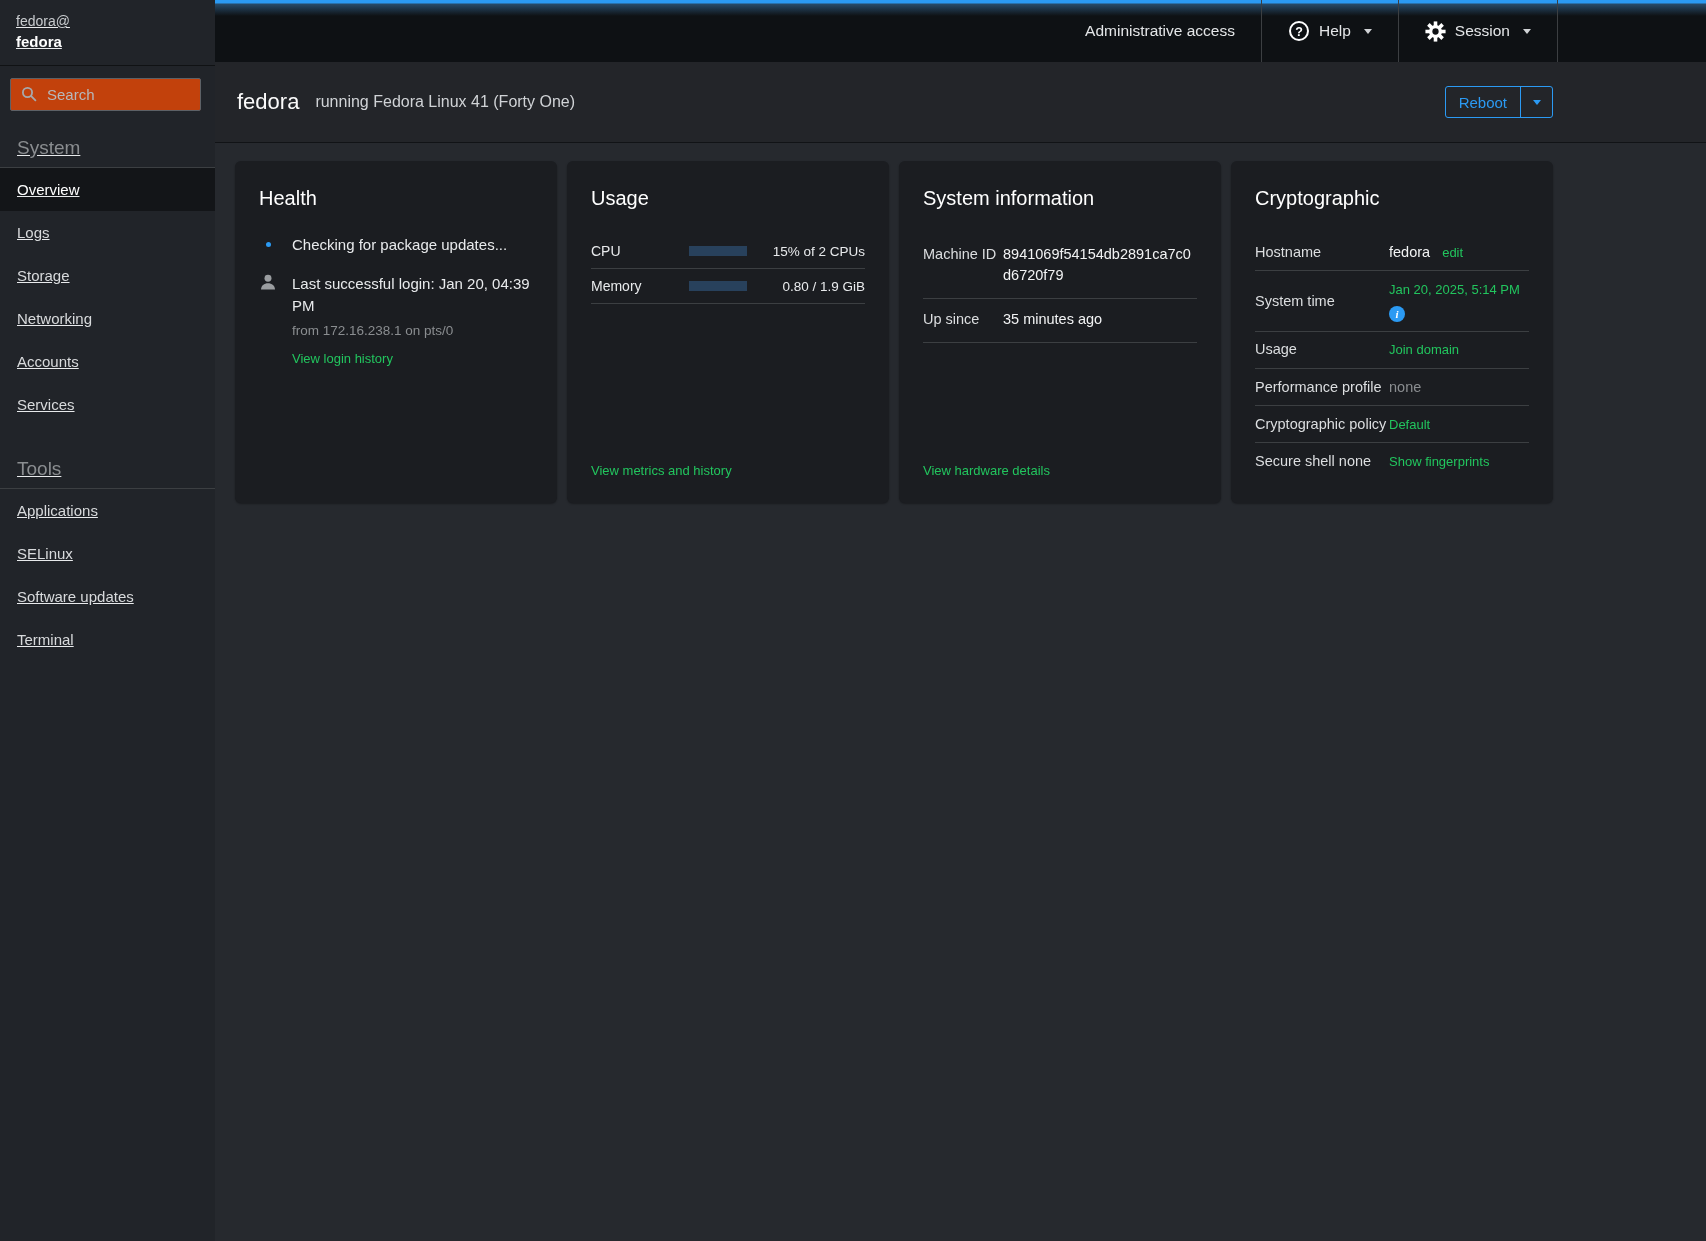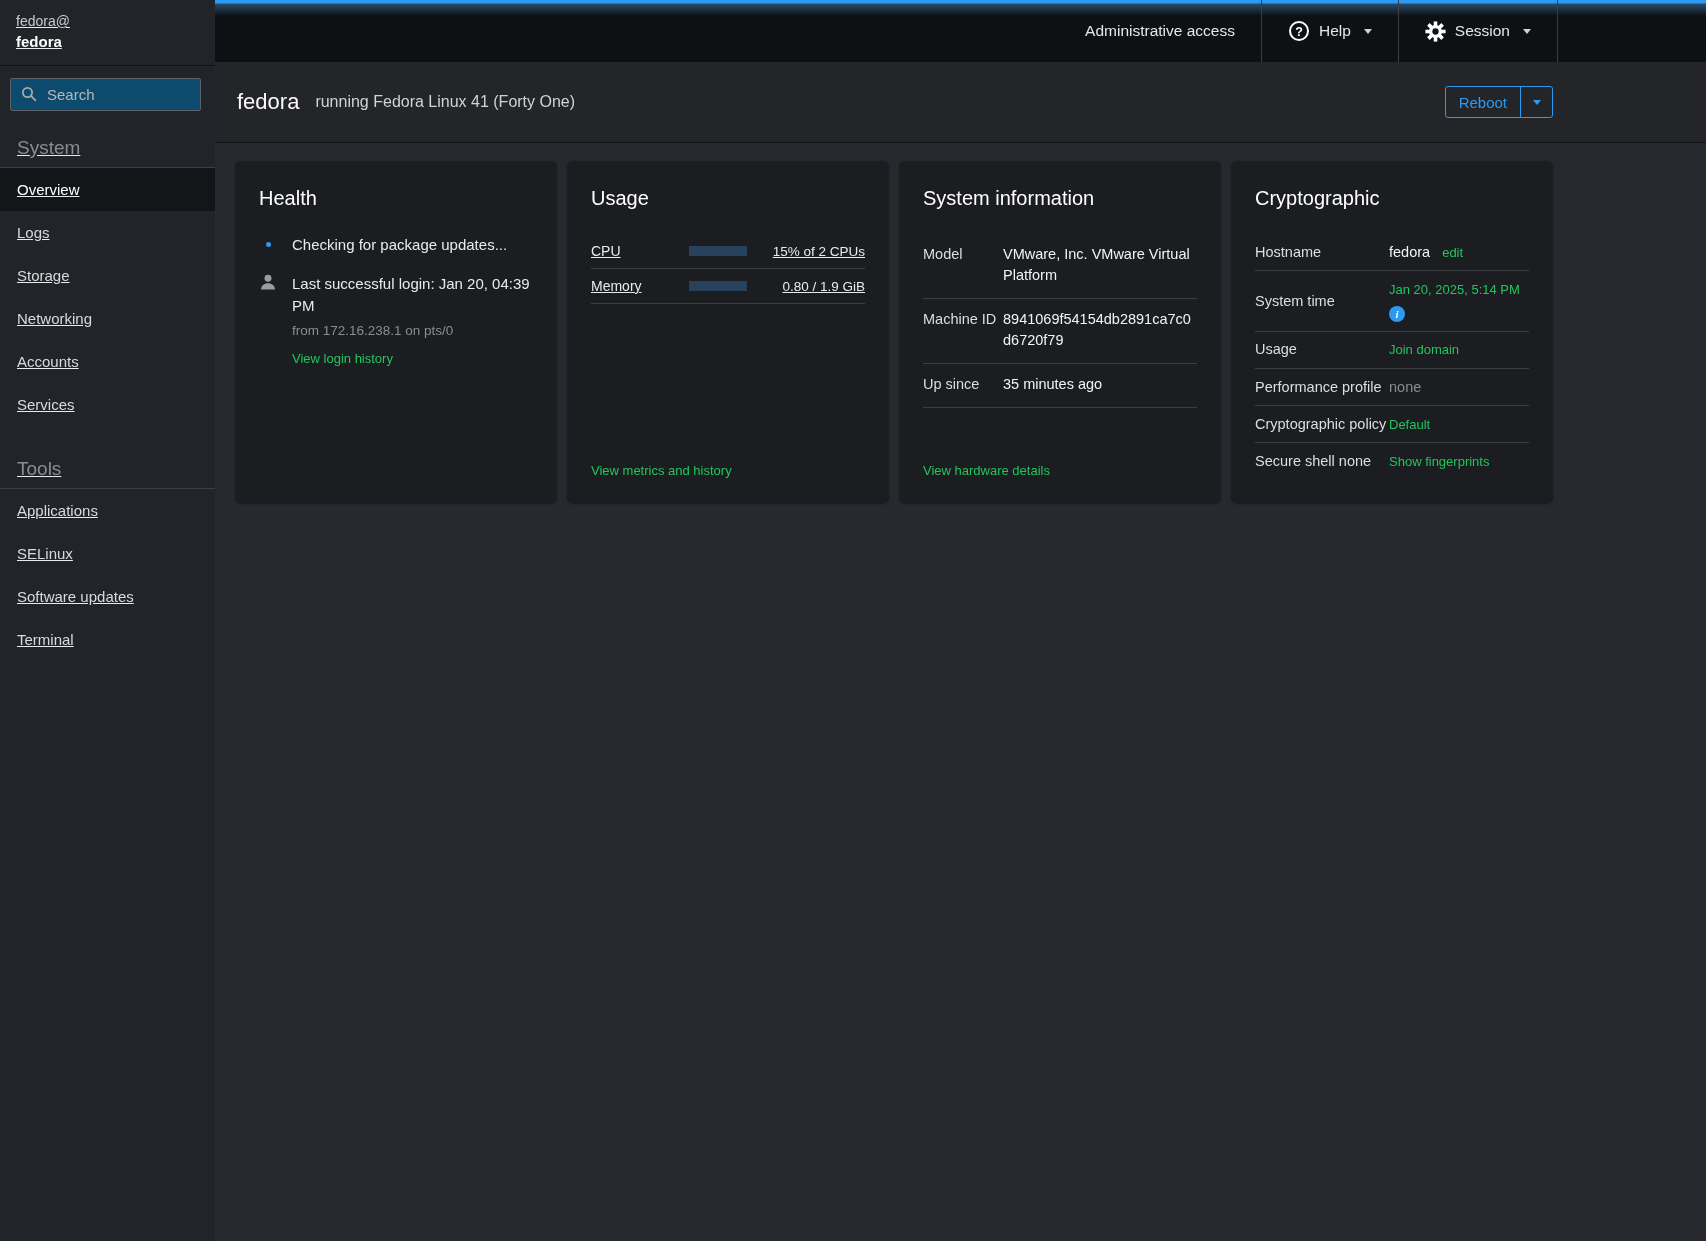--- a/index.html
+++ b/index.html
@@ -15,21 +15,21 @@
     width:215px; flex:none; background:#212429;
     display:flex; flex-direction:column; height:100%;text-decoration:underline;
   }
   .sidebar-header {
     padding:11px 16px 12px; border-bottom:1px solid #101214; min-height:66px;
   }
   .sidebar-user { font-size:14px; color:#c8cbce; line-height:1.45; }
   .sidebar-host { font-size:15px; color:#ffffff; font-weight:bold; line-height:1.45; }
   .search-wrap { margin:12px 14px 12px 10px; position:relative; }
   .search-input {
-    width:100%; height:33px; background:#0c4a6e; border:1px solid #5d6166;
+    width:100%; height:33px; background:#c2410c; border:1px solid #5d6166;
     border-radius:2px; color:#d8dadc; font-size:15px; padding:0 10px 0 36px;
     font-family:"Liberation Sans", sans-serif; outline:none;
   }
   .search-input::placeholder { color:#b6b9bc; }
   .search-icon { position:absolute; left:11px; top:8px; width:16px; height:16px; }
   .nav-section-label {
     color:#8a8d90; font-size:19px; padding:14px 17px 8px;
   }
   .nav-rule { border:none; border-top:1px solid #3c3f42; margin:0; }
   .nav-item {
@@ -94,21 +94,21 @@
   
   .health-row { display:flex; gap:15px; margin-bottom:16px; font-size:15px; line-height:1.5; }
   .health-icon-col { width:18px; flex:none; display:flex; justify-content:center; }
   .spinner-dot { width:5px; height:5px; border-radius:50%; background:#2b9af3; margin-top:8px; }
   .health-sub { color:#8a8d90; font-size:13.5px; margin-top:3px; }
   .health-link { display:inline-block; margin-top:8px; }
 
   
   .usage-row {
     display:flex; align-items:center; height:35px;
-    border-bottom:1px solid #3c3f42; font-size:14px; color:#e8eaec;text-decoration:underline;
+    border-bottom:1px solid #3c3f42; font-size:14px; color:#e8eaec;
   }
   .usage-label { width:98px; flex:none; }
   .usage-bar { flex:1; height:10px; background:#28415c; margin-right:14px; }
   .usage-bar-fill { height:100%; background:#2b9af3; }
   .usage-value { width:104px; flex:none; text-align:right; font-size:13.5px; }
 
   
   .si-row { display:flex; padding:10px 0 12px; border-bottom:1px solid #3c3f42; font-size:14.5px; line-height:1.45; }
   .si-label { width:80px; flex:none; color:#dcdee0; }
   .si-value { flex:1; color:#f2f3f4; }
@@ -251,24 +251,20 @@
           <span class="usage-value">0.80 / 1.9 GiB</span>
         </div>
         <div class="card-footer">
           <a class="link">View metrics and history</a>
         </div>
       </section>
 
       <section class="card">
         <h2 class="card-title">System information</h2>
         <div class="si-row">
-          <span class="si-label">Model</span>
-          <span class="si-value">VMware, Inc. VMware Virtual Platform</span>
-        </div>
-        <div class="si-row">
           <span class="si-label">Machine ID</span>
           <span class="si-value break-all">8941069f54154db2891ca7c0d6720f79</span>
         </div>
         <div class="si-row">
           <span class="si-label">Up since</span>
           <span class="si-value">35 minutes ago</span>
         </div>
         <div class="card-footer">
           <a class="link">View hardware details</a>
         </div>

